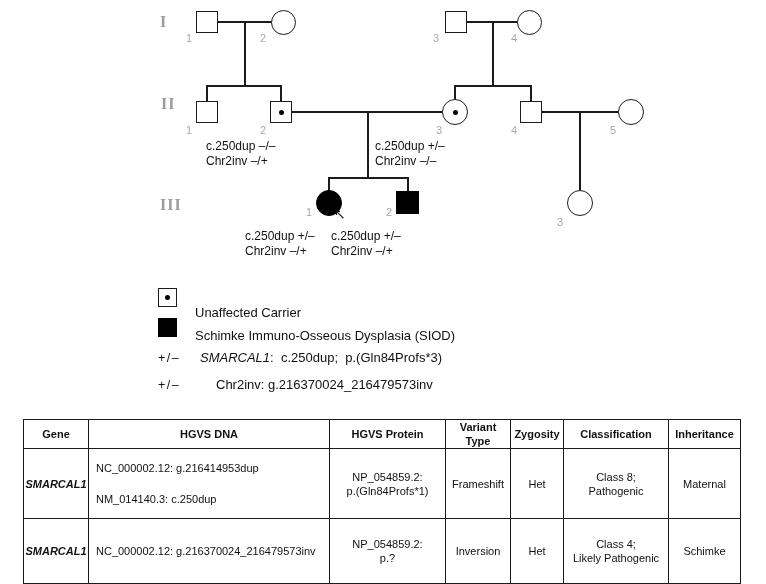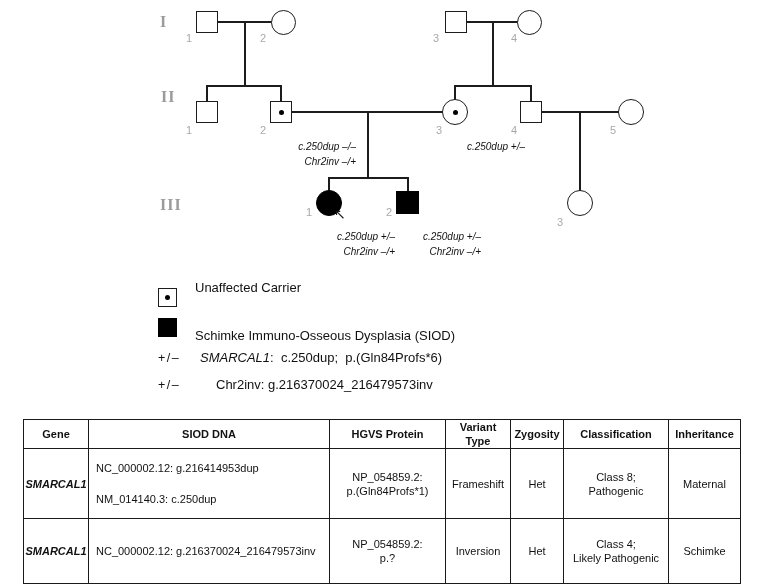--- a/index.html
+++ b/index.html
@@ -9,21 +9,21 @@
   .ln{position:absolute;background:#1c1c1c;}
   
   .sym{position:absolute;box-sizing:border-box;border:1.7px solid #1c1c1c;background:#fff;
        display:flex;align-items:center;justify-content:center;}
   .circle{border-radius:50%;}
   .filled{background:#000;border-color:#000;}
   .dot{width:5px;height:5px;border-radius:50%;background:#000;}
   .num{position:absolute;width:12px;font-size:11px;color:#a9a9a9;text-align:right;line-height:12px;}
   .gen{position:absolute;font-family:"Liberation Serif",serif;font-weight:bold;font-size:16px;
        color:#9b9b9b;letter-spacing:1px;line-height:16px;}
-  .geno{position:absolute;width:150px;text-align:right;font-size:10px;line-height:15px;color:#111;font-style:italic;}
+  .geno{position:absolute;width:150px;text-align:left;font-size:12px;line-height:15px;color:#111;}
   .arrow{position:absolute;font-size:14px;line-height:14px;color:#1a1a1a;}
   
   .leg-text{position:absolute;font-size:13px;line-height:16px;color:#111;white-space:pre;}
   .sign{position:absolute;font-size:12.5px;color:#111;letter-spacing:1.5px;line-height:16px;}
   .it{font-style:italic;}
   
   table.variants{position:absolute;left:23px;top:419px;width:717px;border-collapse:collapse;
        table-layout:fixed;font-size:11px;color:#111;}
   table.variants th,table.variants td{border:1.5px solid #1a1a1a;padding:0;text-align:center;
        vertical-align:middle;line-height:14px;}
@@ -33,21 +33,21 @@
   .gap-top{margin-top:17px;}
 </style>
 </head>
 <body>
 
 <div class="canvas">
 
   <div>
 
     <span class="gen" style="left:160px;top:14px">I</span>
-    <span class="gen" style="left:161px;top:89px">II</span>
+    <span class="gen" style="left:161px;top:96px">II</span>
     <span class="gen" style="left:160px;top:197px">III</span>
 
     <div class="ln" style="left:217px;top:21px;width:55px;height:2px"></div>
     <div class="ln" style="left:466px;top:21px;width:52px;height:2px"></div>
     <div class="ln" style="left:291px;top:111px;width:152px;height:2px"></div>
     <div class="ln" style="left:541px;top:111px;width:78px;height:2px"></div>
 
     <div class="ln" style="left:244px;top:22px;width:1.5px;height:64px"></div>
     <div class="ln" style="left:492px;top:22px;width:1.5px;height:64px"></div>
     <div class="ln" style="left:367px;top:112px;width:1.5px;height:67px"></div>
@@ -97,61 +97,62 @@
     <span class="num" style="left:300px;top:206px">1</span>
     <span class="num" style="left:380px;top:206px">2</span>
     <span class="num" style="left:551px;top:216px">3</span>
 
     <div class="geno" style="left:206px;top:139px">
       <div>c.250dup –/–</div>
       <div>Chr2inv –/+</div>
     </div>
     <div class="geno" style="left:375px;top:139px">
       <div>c.250dup +/–</div>
+      <div>Chr2inv –/–</div>
     </div>
     <div class="geno" style="left:245px;top:229px">
       <div>c.250dup +/–</div>
       <div>Chr2inv –/+</div>
     </div>
     <div class="geno" style="left:331px;top:229px">
       <div>c.250dup +/–</div>
       <div>Chr2inv –/+</div>
     </div>
   </div>
 
   <div>
     <div class="sym" style="left:158px;top:288px;width:19px;height:19px;border-width:1.8px">
         <span class="dot"></span>
       </div>
-    <span class="leg-text" style="left:195px;top:280px">Unaffected Carrier</span>
+    <span class="leg-text" style="left:195px;top:305px">Unaffected Carrier</span>
 
     <div class="sym filled" style="left:158px;top:318px;width:19px;height:19px"></div>
     <span class="leg-text" style="left:195px;top:328px">Schimke Immuno-Osseous Dysplasia (SIOD)</span>
 
     <span class="sign" style="left:158px;top:350px">+/–</span>
-    <span class="leg-text" style="left:200px;top:350px"><span class="it">SMARCAL1</span><span>:  c.250dup;  p.(Gln84Profs*6)</span></span>
+    <span class="leg-text" style="left:200px;top:350px"><span class="it">SMARCAL1</span><span>:  c.250dup;  p.(Gln84Profs*3)</span></span>
 
     <span class="sign" style="left:158px;top:377px">+/–</span>
     <span class="leg-text" style="left:216px;top:377px">Chr2inv: g.216370024_216479573inv</span>
   </div>
 
   <table class="variants">
     <colgroup>
       <col style="width:65px">
         <col style="width:241px">
         <col style="width:116px">
         <col style="width:65px">
       <col style="width:53px">
         <col style="width:105px">
         <col style="width:72px">
     </colgroup>
     <thead>
       <tr>
         <th>Gene</th>
-        <th>SIOD DNA</th>
+        <th>HGVS DNA</th>
         <th>HGVS Protein</th>
         <th>Variant Type</th>
         <th>Zygosity</th>
         <th>Classification</th>
         <th>Inheritance</th>
       </tr>
     </thead>
     <tbody>
       <tr style="height:70px">
         <td class="gene-cell">SMARCAL1</td>

